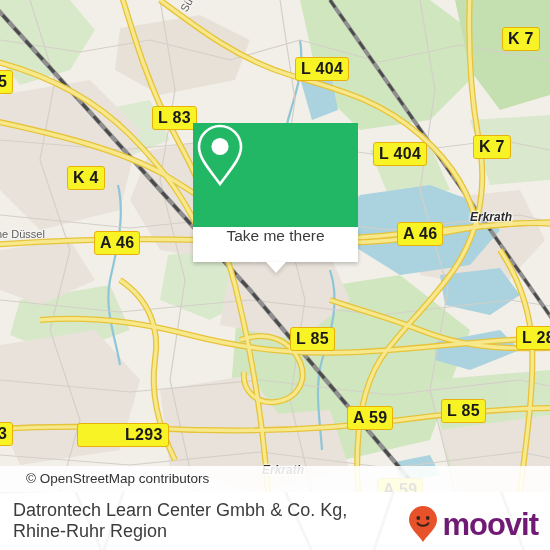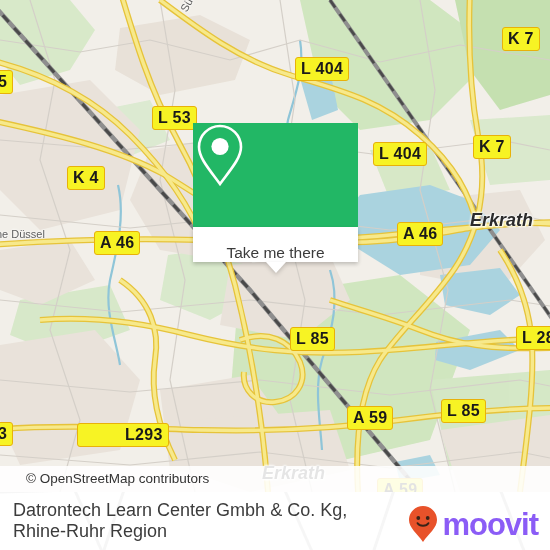--- a/index.html
+++ b/index.html
@@ -13,55 +13,55 @@
        background:#f2efe9;}
   #map svg{position:absolute;left:0;top:0;}
 
   
   .shield{position:absolute;background:#f7f324;border:1.5px solid #e8b10a;
           border-radius:3px;color:#1a1a1a;font-size:16px;font-weight:bold;
           line-height:1;padding:2.5px 5px 3px 5px;white-space:nowrap;
           letter-spacing:.3px;}
   
   .place{position:absolute;color:#2b2b2b;font-style:italic;font-weight:bold;
-         font-size:18px;white-space:nowrap;
+         font-size:12px;white-space:nowrap;
          text-shadow:0 0 3px #fff,0 0 3px #fff,0 0 2px #fff,1px 1px 2px #fff;}
   .waterlabel{position:absolute;color:#5e5e5e;font-size:11px;white-space:nowrap;
          text-shadow:0 0 3px #fff,0 0 3px #fff;}
   .rotlabel{transform-origin:left top;}
 
   
   #attrib{position:absolute;left:0;bottom:0;width:550px;height:26px;
           background:rgba(255,255,255,.88);
           font-size:13.5px;color:#333;line-height:26px;padding-left:26px;
           box-sizing:border-box;}
 
   
   #card{position:absolute;left:193px;top:123px;width:165px;}
   #card-head{height:104px;background:#22b765;display:flex;align-items:center;
              justify-content:center;}
-  #card-foot{height:35px;background:#fff;display:flex;align-items:flex-end;
+  #card-foot{height:35px;background:#fff;display:flex;align-items:flex-start;
              justify-content:center;position:relative;
              box-shadow:0 2px 4px rgba(0,0,0,.22);}
   #card-foot-label{font-size:15.5px;color:#3b3b3b;}
   #card-tail{position:absolute;left:50%;margin-left:-10px;top:100%;width:0;height:0;
              border-left:10px solid transparent;border-right:10px solid transparent;
              border-top:11px solid #fff;
              filter:drop-shadow(0 2px 2px rgba(0,0,0,.18));}
 
   
   #footer{position:absolute;left:0;top:492px;width:550px;height:58px;
           background:#ffffff;overflow:hidden;}
   #footer-watermark{position:absolute;left:0;top:-60px;width:550px;height:140px;
           opacity:.5;}
   #footer-title{position:absolute;left:13px;top:8px;width:385px;
           font-size:18px;line-height:21px;color:#3c3c3c;}
   #brand{position:absolute;right:12px;top:13px;display:flex;align-items:center;
          gap:4px;}
-  #brand-word{font-size:31px;font-weight:bold;color:#8b5cf6;letter-spacing:-1px;
+  #brand-word{font-size:31px;font-weight:bold;color:#701a75;letter-spacing:-1px;
               line-height:31px;}
 </style>
 </head>
 <body>
 
 <div id="app">
 
   <div id="map">
 
     <svg width="550" height="492" viewBox="0 0 550 492">
@@ -177,21 +177,21 @@
           <path d="M120,280 C150,300 160,330 155,360 C150,395 160,430 175,460"></path>
           <path d="M330,300 C360,310 390,318 420,330 C455,344 490,350 550,348"></path>
           <path d="M500,250 C520,280 530,310 532,345 C534,385 528,430 520,492"></path>
           <path d="M240,340 C268,330 290,340 300,362 C308,382 296,400 275,402
                    C256,404 242,390 244,372"></path>
         </g>
       </g>
     </svg>
 
     <div id="shields">
-        <div class="shield" style="left: 152px; top: 106px;">L 53</div>
+        <div class="shield" style="left: 152px; top: 106px;">L 83</div>
         <div class="shield" style="left: 295px; top: 57px;">L 404</div>
         <div class="shield" style="left: 373px; top: 142px;">L 404</div>
         <div class="shield" style="left: 502px; top: 27px;">K 7</div>
         <div class="shield" style="left: 473px; top: 135px;">K 7</div>
         <div class="shield" style="left: 67px; top: 166px; text-align: center;">K 4</div>
         <div class="shield" style="left: 94px; top: 231px;">A 46</div>
         <div class="shield" style="left: 397px; top: 222px;">A 46</div>
         <div class="shield" style="left: 290px; top: 327px;">L 85</div>
         <div class="shield" style="left: 441px; top: 399px;">L 85</div>
         <div class="shield" style="left: 516px; top: 326px;">L 282</div>

